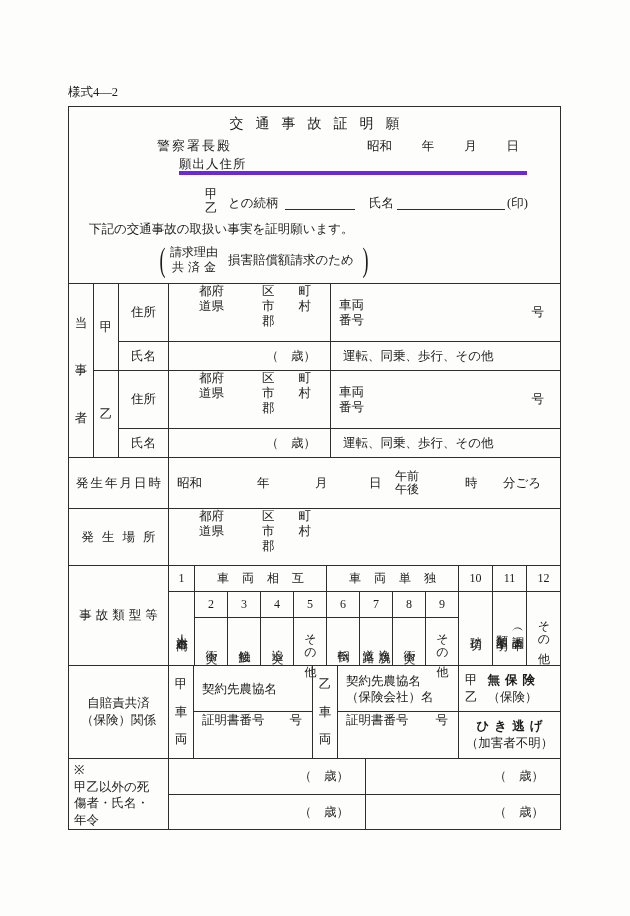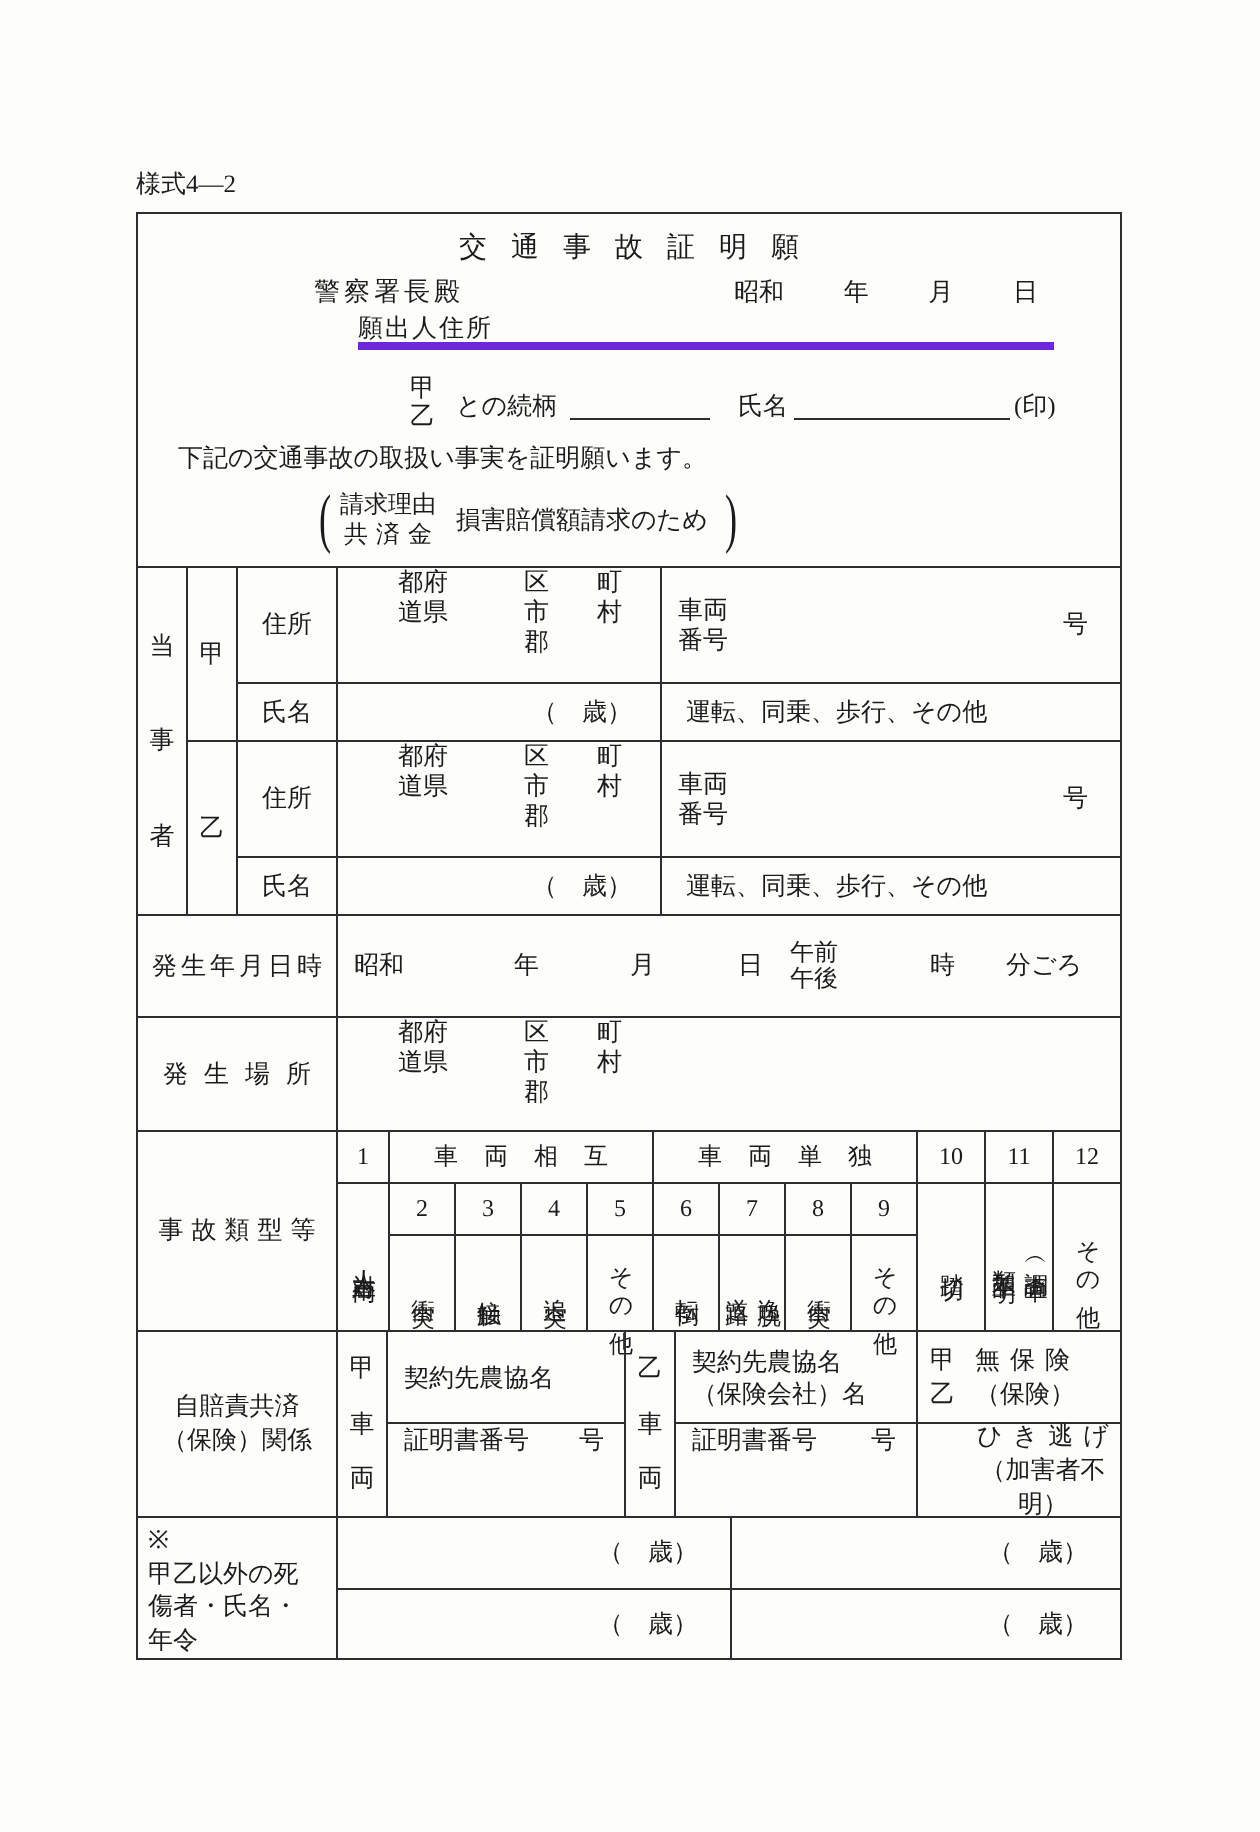--- a/index.html
+++ b/index.html
@@ -18,21 +18,21 @@
   .tl { align-items:flex-start; justify-content:flex-start; text-align:left; padding:3px 0 0 5px; line-height:16.5px; }
   
   .w25{width:25px;flex:none;} .w26{width:26px;flex:none;} .w33{width:33px;flex:none;}
   .w34{width:34px;flex:none;} .w50{width:50px;flex:none;} .w100{width:100px;flex:none;} .w119{width:119px;flex:none;} .w121{width:121px;flex:none;}
   .w132{width:132px;flex:none;} .w162{width:162px;flex:none;} .w197{width:197px;flex:none;} .h36{height:36px;flex:none;} .h46{height:46px;flex:none;}
   .h51{height:51px;flex:none;} .h57{height:57px;flex:none;} .h58{height:58px;flex:none;} .h87{height:87px;flex:none;} .h93{height:93px;flex:none;}
   .h100{height:100px;flex:none;} .h174{height:174px;flex:none;}
   
   .ls2{letter-spacing:2px;margin-right:-2px;}
   .ls4{letter-spacing:4px;margin-right:-4px;}
-  .ls5{letter-spacing:5px;margin-right:-5px;}
+  .ls5{letter-spacing:5px;margin-right:-5px;font-weight:bold;}
   .ls8{letter-spacing:8px;margin-right:-8px;}
   .ls12{letter-spacing:12px;margin-right:-12px;}
   .ls13{letter-spacing:13px;margin-right:-13px;}
 
   .form-no { left:68px; top:84px; }
   .box { position:absolute; left:68px; top:106px; width:493px; height:724px; border:1px solid #2e2e2e; }
   .hdr { position:relative; height:176px; }
   .h-title { top:8px; left:0; right:0; text-align:center; font-size:14px; }
   .h-addressee { left:88px; top:30px; font-size:13px; letter-spacing:2px; }
   .h-date { left:298px; top:31px; width:152px; display:flex; justify-content:space-between; }
@@ -63,21 +63,21 @@
   .dt-ampm{left:226px; text-align:center; line-height:13px; font-size:12px;}
   .dt-h{left:296px;} .dt-min{left:334px;}
   .blk{display:block;}
   .num { height:26px; flex:none; display:flex; align-items:center; justify-content:center; font-size:12px; }
   .vlab { display:flex; align-items:center; justify-content:center; gap:1px; }
   .vt { writing-mode:vertical-rl; letter-spacing:2px; font-size:12px; line-height:15px; }
   .insname { display:flex; align-items:center; padding-left:8px; line-height:16px; }
   .certrow { display:flex; align-items:flex-start; justify-content:space-between; padding:0 10px 0 8px; }
   .unins { justify-content:center; padding-left:6px; line-height:17px; }
   .unins .rowf span + span { margin-left:10px; }
-  .ctrcol { align-items:center; justify-content:center; line-height:17px; text-align:center;margin-left:24px; }
+  .ctrcol { align-items:center; justify-content:center; line-height:17px; text-align:center; }
   .agecell2 { display:flex; align-items:center; justify-content:flex-end; padding-right:16px; }
 </style>
 </head>
 <body>
 
 <div class="sheet">
 
   <div class="abs form-no">様式4—2</div>
 
   <div class="box">

